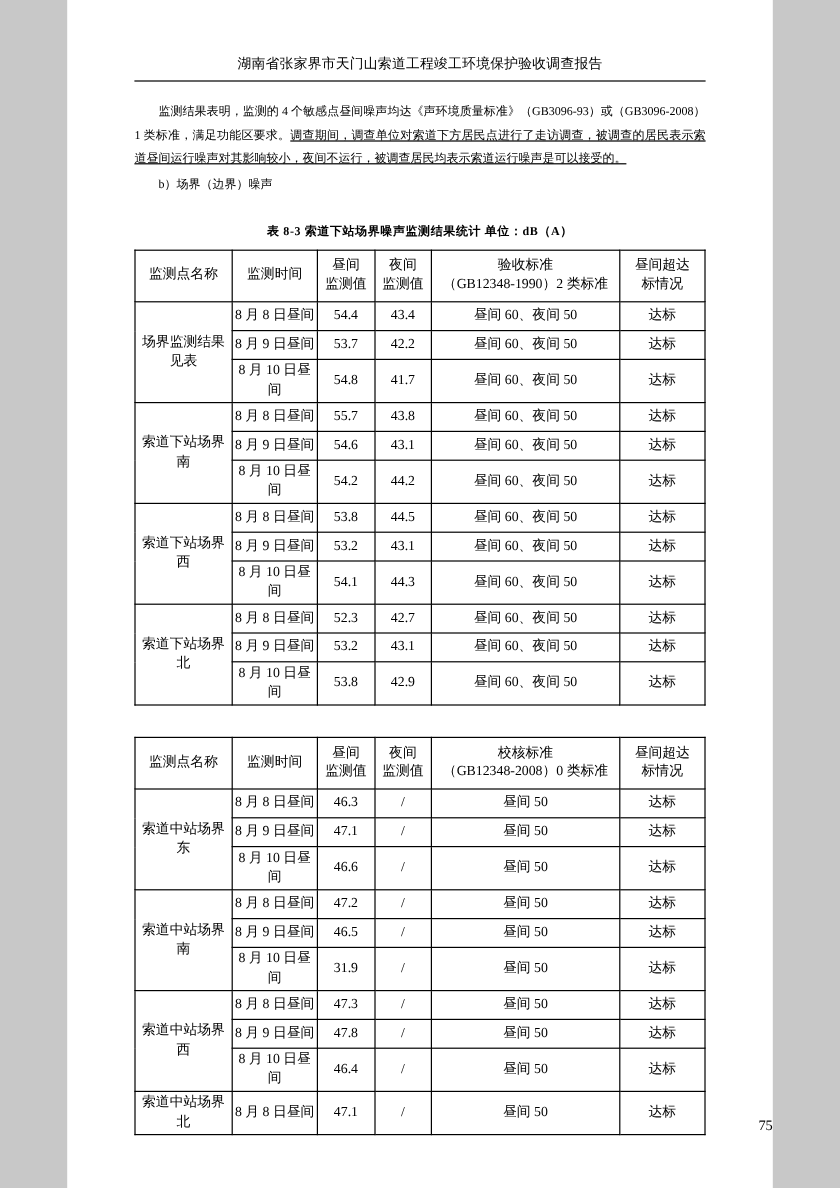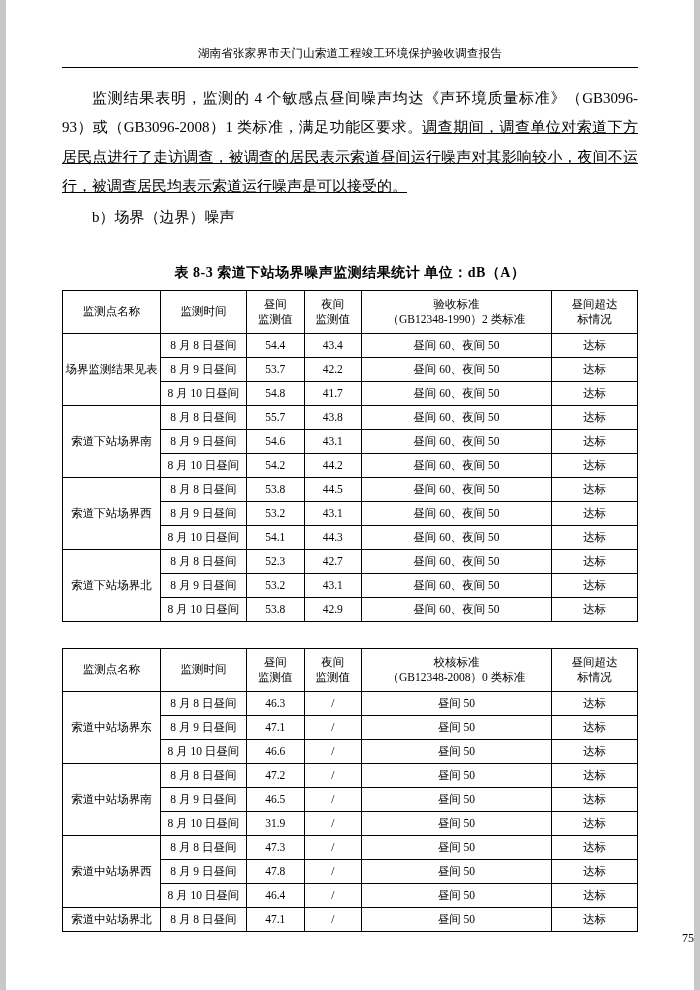--- a/index.html
+++ b/index.html
@@ -4,56 +4,56 @@
 <style>
   html, body {
     margin: 0;
     padding: 0;
     background: #c8c8c8;
   }
   body {
     font-family: "Liberation Serif", "DejaVu Serif", serif;
   }
   .page {
-    width: 688px;
+    width: 588px;
     height: 990px;
     background: #ffffff;
     margin: 0 auto;
     position: relative;
     box-sizing: border-box;
     padding: 46px 56px 37px 56px;
   }
   .header {
     text-align: center;
     font-size: 11.5px;
     color: #000;
     padding-bottom: 6px;
     letter-spacing: 0.2px;
   }
   .header-rule {
     border-bottom: 1px solid #000;
     margin: 0 0 16px 0;
   }
   p.body-text {
-    font-size: 15px;
+    font-size: 10px;
     line-height: 1.95;
     margin: 0 0 2px 0;
     text-align: justify;
     text-justify: inter-ideograph;
     text-indent: 2em;
     color: #000;
   }
   .underline {
     text-decoration: underline;
   }
   .tbl-caption {
     text-align: center;
-    font-size: 14px;
+    font-size: 10px;
     font-weight: bold;
-    margin: 32px 0 8px 0;
+    margin: 22px 0 8px 0;
     color: #000;
     letter-spacing: 0.5px;
   }
   table.data {
     border-collapse: collapse;
     width: 100%;
     font-size: 11.5px;
     color: #000;
   }
   table.data td, table.data th {

